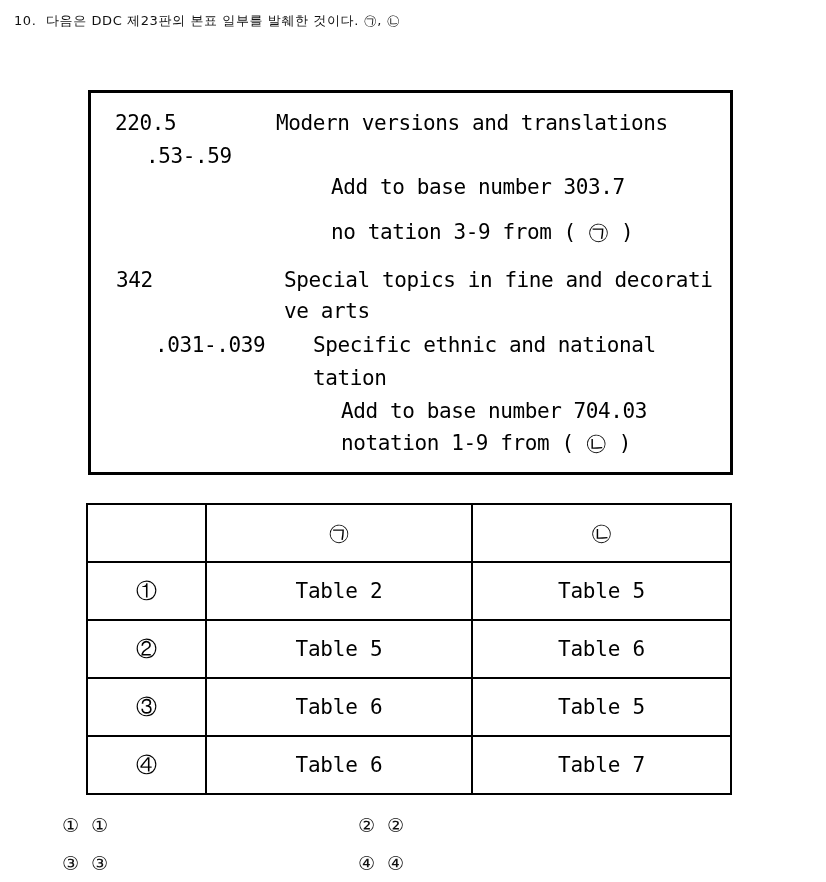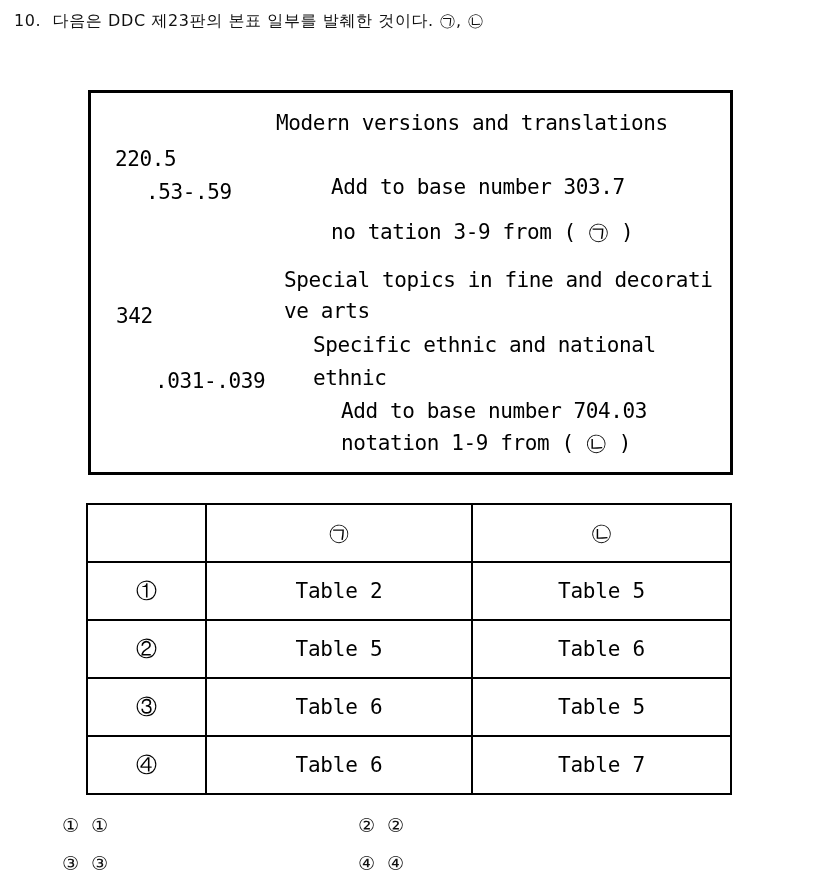--- a/index.html
+++ b/index.html
@@ -19,21 +19,21 @@
 
   
   .question-stem {
     position: absolute;
     left: 14px;
     top: 6px;
     width: 800px;
   }
   .stem-line {
     font-family: "DejaVu Sans", "Liberation Sans", sans-serif;
-    font-size: 16px;
+    font-size: 13px;
     line-height: 30px;
     letter-spacing: 0.6px;
     white-space: pre;
     color: #111111;
   }
   .stem-line-2 {
     padding-left: 28px;
   }
 
   
@@ -55,21 +55,21 @@
   .ex-row {
     position: absolute;
     white-space: pre;
     font-family: "DejaVu Sans Mono", "Liberation Mono", monospace;
     font-size: 21px;
     line-height: 21px;
     font-weight: 400;
     letter-spacing: -0.4px;
     color: #000000;
   }
-  .ex-num { text-align: left; margin-top: 36px; }
+  .ex-num { text-align: left; }
 
   
   .answer-table {
     position: absolute;
     left: 86px;
     top: 503px;
     width: 646px;
     border-collapse: collapse;
     table-layout: fixed;
     background: #ffffff;
@@ -143,21 +143,21 @@
     <div class="ex-row ex-desc" style="left:240px; top:129px;">no tation 3-9 from ( ㉠ )</div>
 
     <div class="ex-row ex-num" style="left:25px;  top:177px;">342</div>
     <div class="ex-row ex-desc" style="left:193px; top:177px;">Special topics in fine and decorati</div>
 
     <div class="ex-row ex-desc" style="left:193px; top:208px;">ve arts</div>
 
     <div class="ex-row ex-num" style="left:64px;  top:242px;">.031-.039</div>
     <div class="ex-row ex-desc" style="left:222px; top:242px;">Specific ethnic and national</div>
 
-    <div class="ex-row ex-desc" style="left:222px; top:275px;">ethnic</div>
+    <div class="ex-row ex-desc" style="left:222px; top:275px;">tation</div>
 
     <div class="ex-row ex-desc" style="left:250px; top:308px;">Add to base number 704.03</div>
 
     <div class="ex-row ex-desc" style="left:250px; top:340px;">notation 1-9 from ( ㉡ )</div>
 
   </div>
 </div>
 
 <table class="answer-table">
   <thead>

